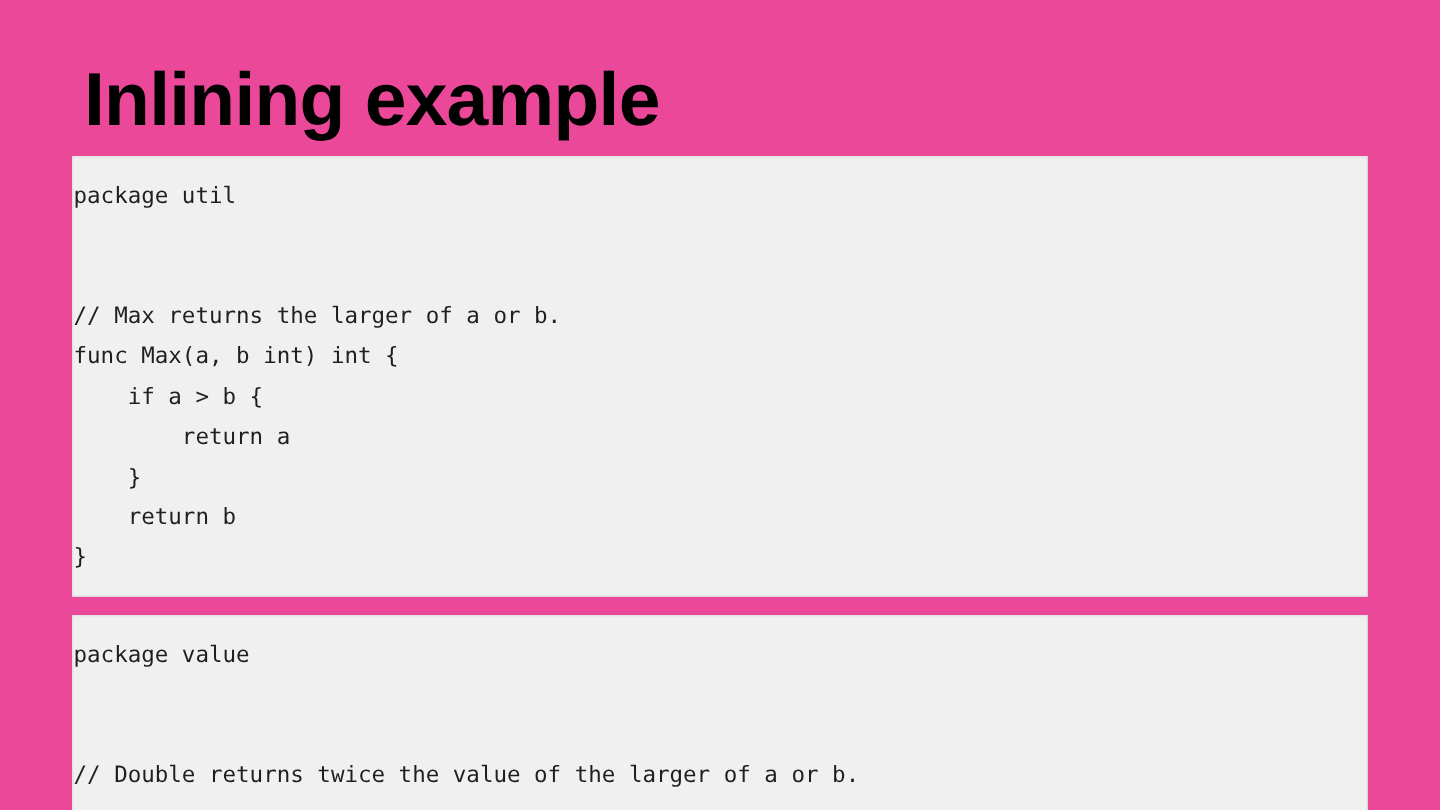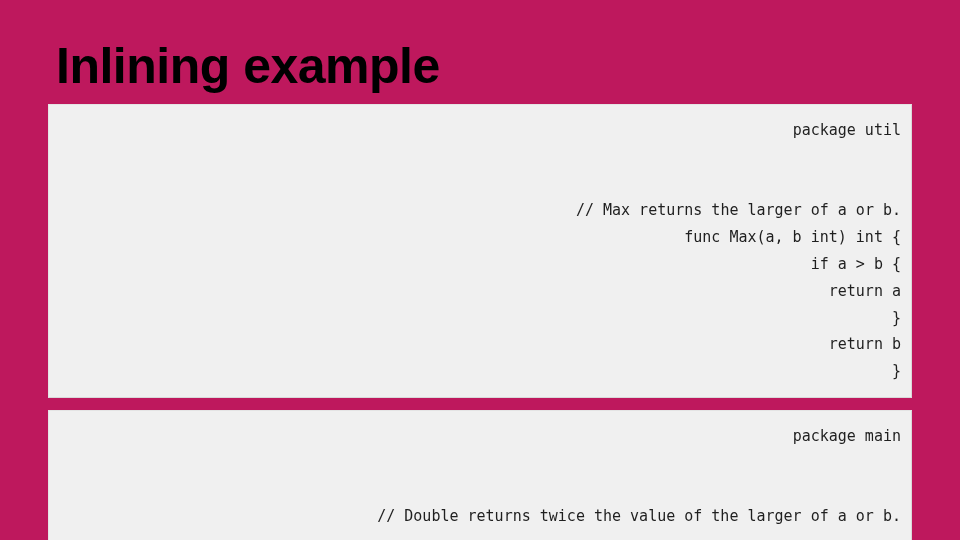--- a/index.html
+++ b/index.html
@@ -13,21 +13,21 @@
     height: 540px;
     overflow: hidden;
     font-family: "Liberation Sans", sans-serif;
     -webkit-font-smoothing: antialiased;
   }
 
   .slide {
     position: relative;
     width: 960px;
     height: 540px;
-    background: #be185d;
+    background: #ec4899;
     box-sizing: border-box;
   }
 
   .slide-title {
     position: absolute;
     left: 56px;
     top: 38px;
     margin: 0;
     font-family: "Liberation Sans", sans-serif;
     font-weight: bold;
@@ -55,28 +55,27 @@
     padding: 12px 0 12px 0;
     margin: 0;
   }
 
   .code-block + .code-block {
     margin-top: 12px;
   }
 
   .code-body {
     margin: 0;
-    padding: 0 10px;
+    padding: 0 0;
     font-family: "DejaVu Sans Mono", "Liberation Mono", monospace;
     font-size: 15px;
     line-height: 26.8px;
     color: #1f1f1f;
     white-space: pre;
     tab-size: 4;
-    text-align: right;
   }
 
   .code-line {
     display: block;
     min-height: 26.8px;
     white-space: pre;
   }
 
   .code-line.blank {
     height: 26.8px;
@@ -89,18 +88,18 @@
 
   <h1 class="slide-title">Inlining example</h1>
 
   <div class="code-stack">
 
     <div class="code-block">
       <pre class="code-body"><span class="code-line">package util</span><span class="code-line blank">&nbsp;</span><span class="code-line blank">&nbsp;</span><span class="code-line">// Max returns the larger of a or b.</span><span class="code-line">func Max(a, b int) int {</span><span class="code-line">    if a &gt; b {</span><span class="code-line">        return a</span><span class="code-line">    }</span><span class="code-line">    return b</span><span class="code-line">}</span></pre>
     </div>
 
     <div class="code-block">
-      <pre class="code-body"><span class="code-line">package main</span><span class="code-line blank">&nbsp;</span><span class="code-line blank">&nbsp;</span><span class="code-line">// Double returns twice the value of the larger of a or b.</span></pre>
+      <pre class="code-body"><span class="code-line">package value</span><span class="code-line blank">&nbsp;</span><span class="code-line blank">&nbsp;</span><span class="code-line">// Double returns twice the value of the larger of a or b.</span></pre>
     </div>
 
   </div>
 
 </div>
 
 </body></html>

